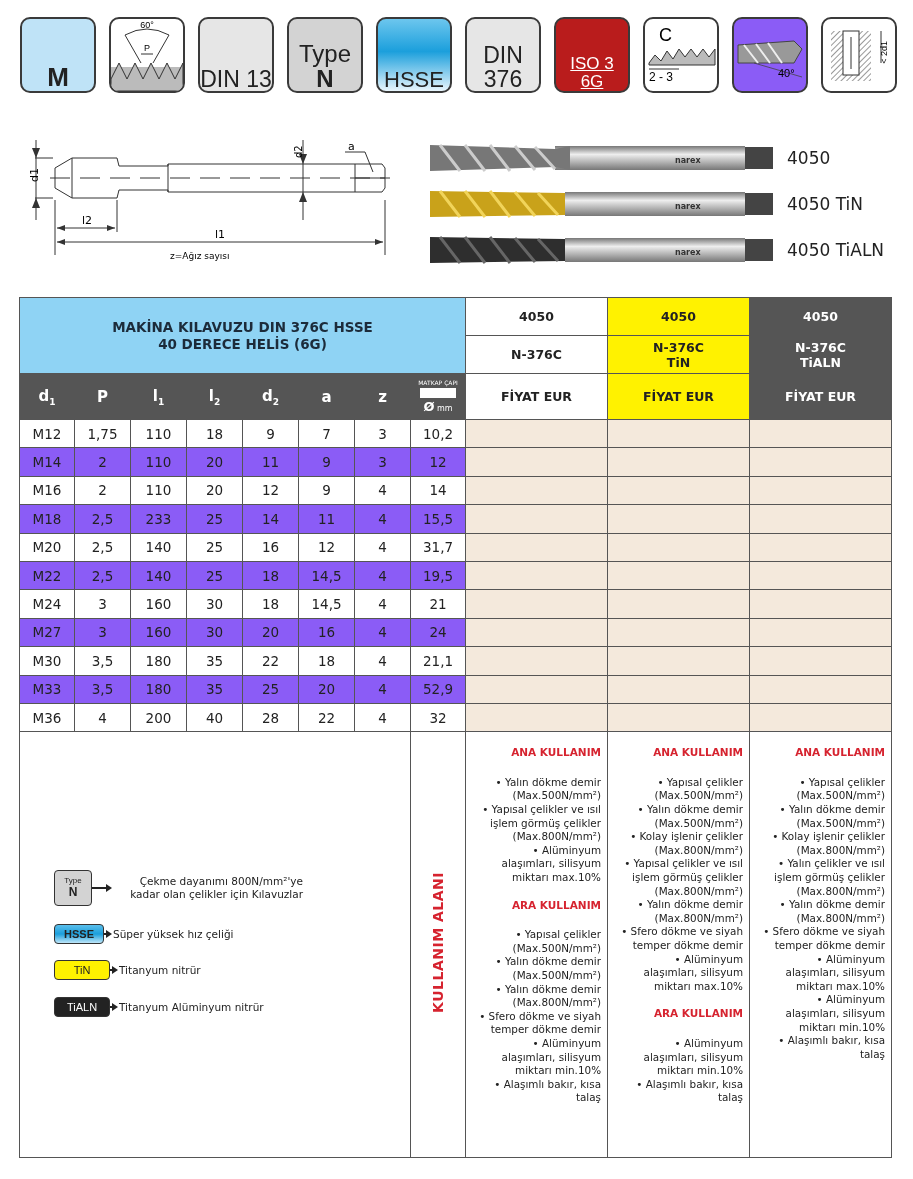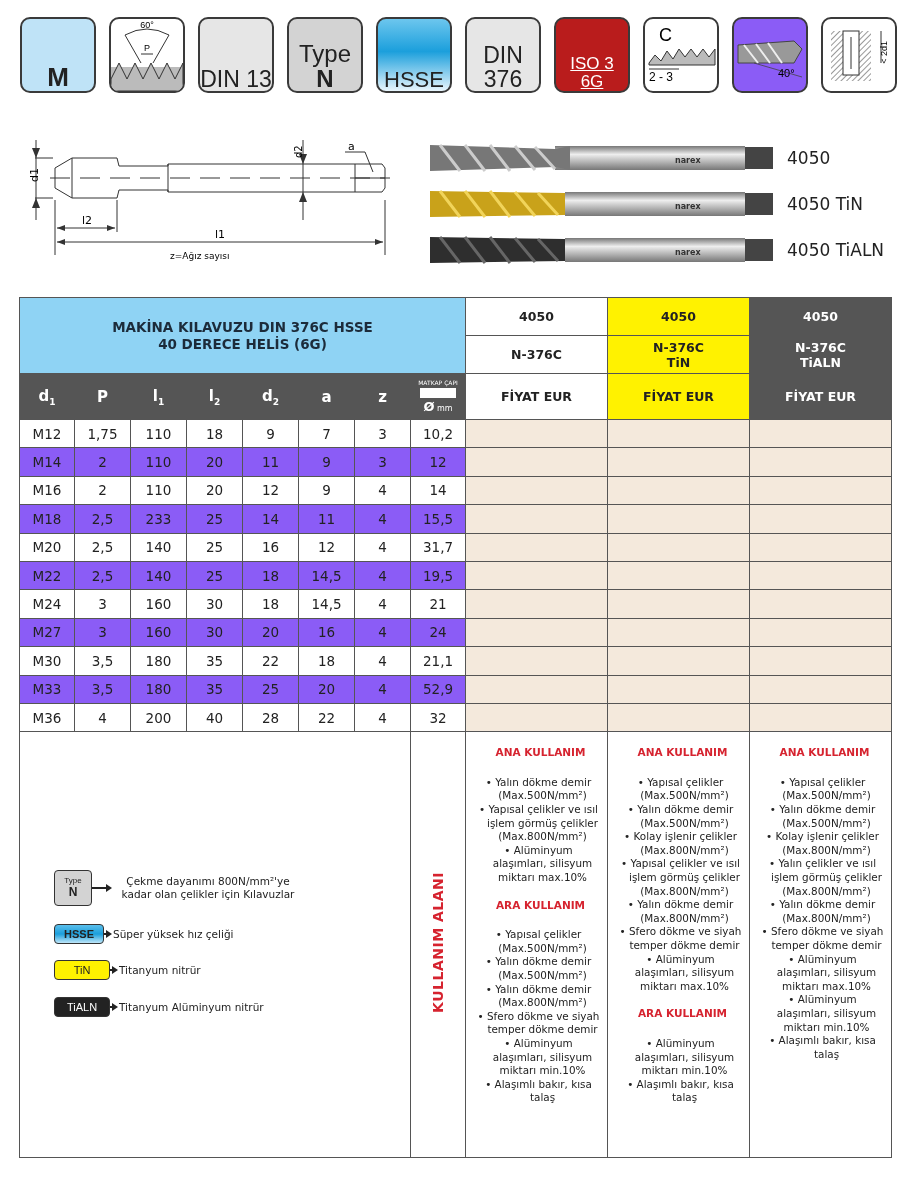--- a/index.html
+++ b/index.html
@@ -24,21 +24,21 @@
   td, th { border: 1px solid #555; text-align: center; vertical-align: middle; }
   .title-cell { background: #8fd3f4; font-weight: bold; font-size: 13.5px; color: #1c2b3a; height: 76px; line-height: 17px; }
   .hdr-w { background: #fff; font-weight: bold; font-size: 12.5px; }
   .hdr-y { background: #fff200; font-weight: bold; font-size: 12.5px; }
   .hdr-d { background: #555; color: #fff; font-weight: bold; font-size: 12.5px; }
   .colh { background: #555; color: #fff; font-weight: bold; font-size: 15px; height: 46px; }
   .colh sub { font-size: 9px; }
   .body-row td { height: 28.4px; font-size: 13.5px; }
   .body-row.alt td.dim { background: #8b5cf6; }
   .price { background: #f4e9dc; }
-  .usage-row td { vertical-align: top; text-align: center; height: 425px; }
+  .usage-row td { vertical-align: top; text-align: right; height: 425px; }
   .legend { position: relative; height: 425px; }
   .leg-item { position: absolute; left: 34px; display: flex; align-items: center; font-size: 10.5px; }
   .leg-badge { border: 1.5px solid #333; border-radius: 4px; display: flex; align-items: center; justify-content: center; font-family: "Liberation Sans", sans-serif; }
   .arrow { width: 18px; height: 2px; background: #222; position: relative; margin: 0 3px 0 0; }
   .arrow::after { content: ""; position: absolute; right: -2px; top: -3px; border-left: 6px solid #222; border-top: 4px solid transparent; border-bottom: 4px solid transparent; }
   .vert-label { writing-mode: vertical-rl; transform: rotate(180deg); color: #d6232f; font-weight: bold; font-size: 14px; letter-spacing: 0.5px; }
   .usage { padding: 14px 6px 0 8px; font-size: 10.4px; line-height: 13.6px; color: #222; }
   .usage h4 { color: #d6232f; font-size: 10.5px; font-weight: bold; margin: 0 0 16px 6px; }
   .usage ul { list-style: none; margin-bottom: 14px; }
   .usage li { padding-left: 10px; text-indent: -8px; }

